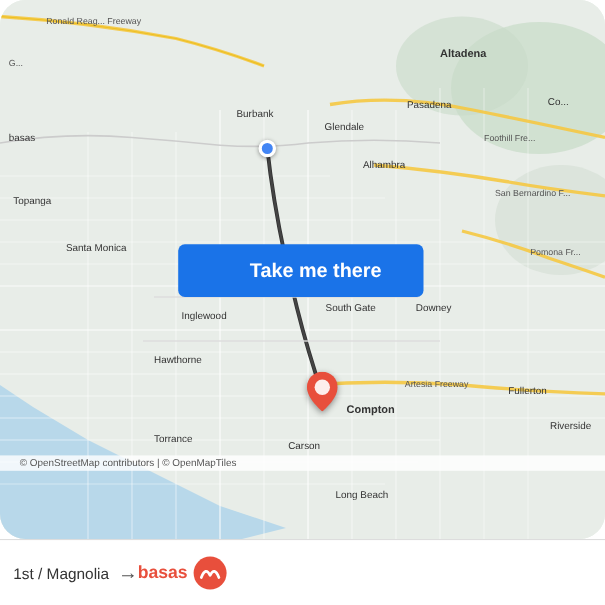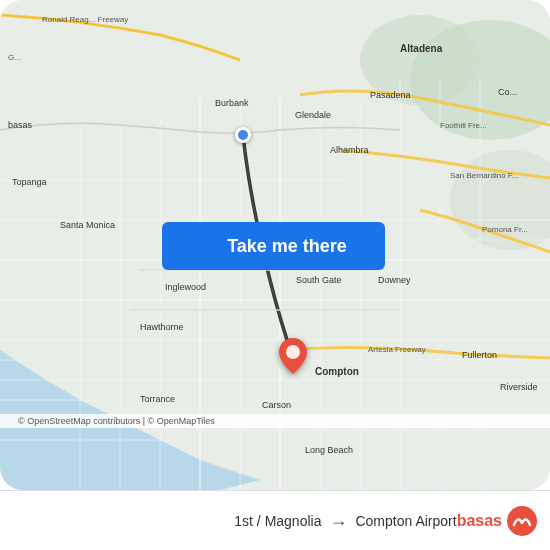--- a/index.html
+++ b/index.html
@@ -71,21 +71,21 @@
       filter: drop-shadow(0 2px 3px rgba(0,0,0,0.4));
     }
 
     
     #bottom-bar {
       width: 550px;
       height: 60px;
       background: white;
       display: flex;
       align-items: center;
-      justify-content: flex-end;
+      justify-content: flex-start;
       padding: 0 12px;
       border-top: 1px solid #ddd;
     }
 
     .route-info {
       display: flex;
       align-items: center;
       gap: 8px;
       font-size: 14px;
       color: #333;
@@ -227,21 +227,20 @@
 
   <button id="take-me-there-btn">Take me there</button>
 
   <div id="attribution">© OpenStreetMap contributors | © OpenMapTiles</div>
 </div>
 
 <div id="bottom-bar">
   <div class="route-info">
     <span style="font-size:14px; color:#333; font-weight:500;">1st / Magnolia</span>
     <span class="route-arrow">→</span>
-    <span style="font-size:14px; color:#333; font-weight:500;">Compton Airport</span>
   </div>
 
   <div class="moovit-logo">
     <span class="moovit-text">basas</span>
     <svg class="moovit-icon" viewBox="0 0 32 32" xmlns="http://www.w3.org/2000/svg">
       <circle cx="16" cy="16" r="15" fill="#e84f3c"></circle>
       <path d="M8 20 Q12 10 16 18 Q20 10 24 20" stroke="white" stroke-width="2.5" fill="none" stroke-linecap="round" stroke-linejoin="round"></path>
     </svg>
   </div>
 </div>

